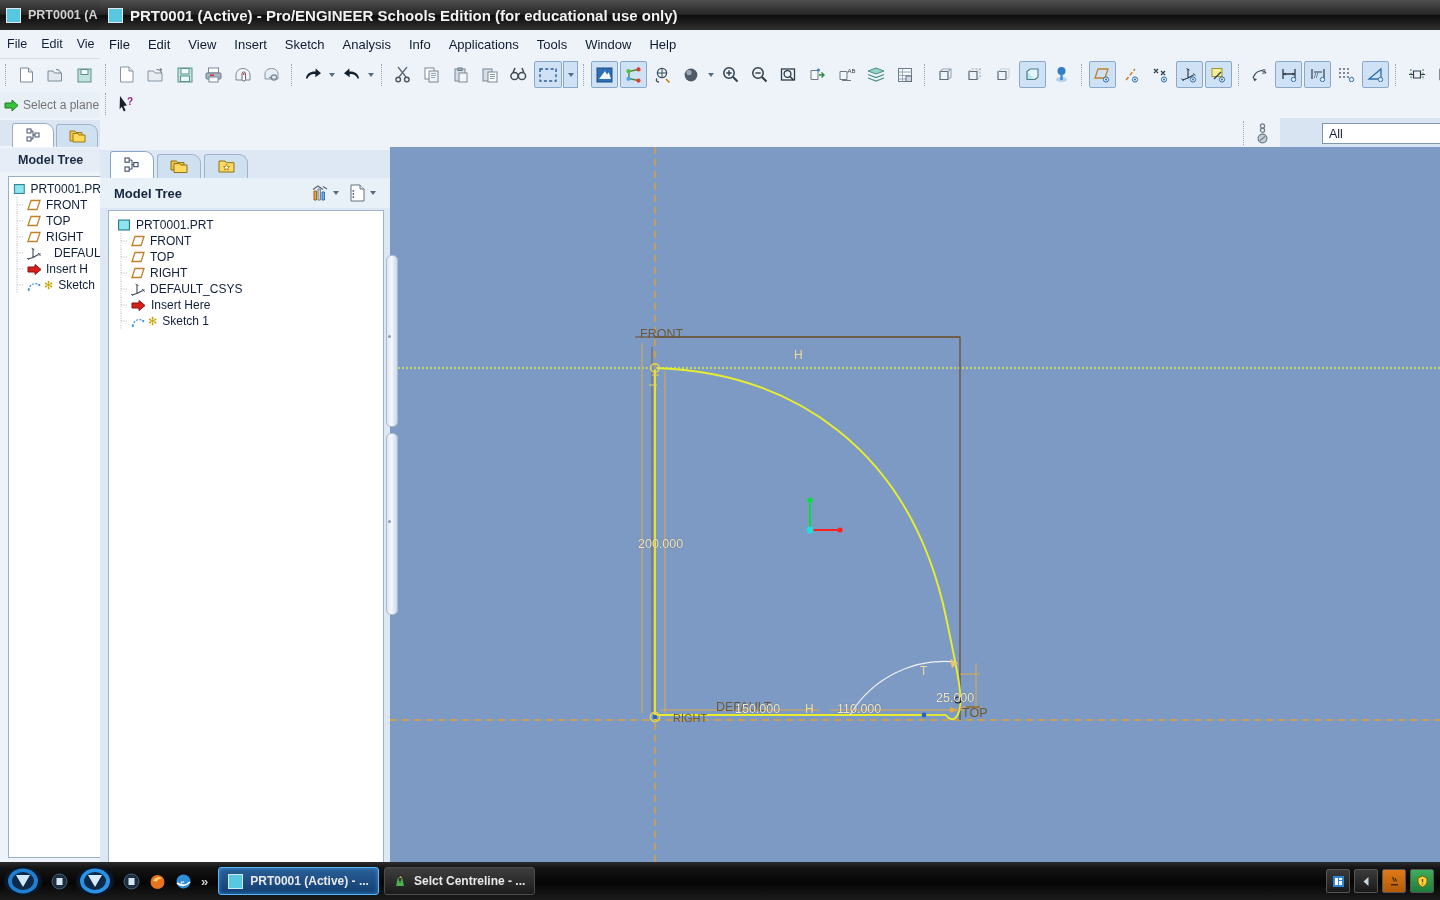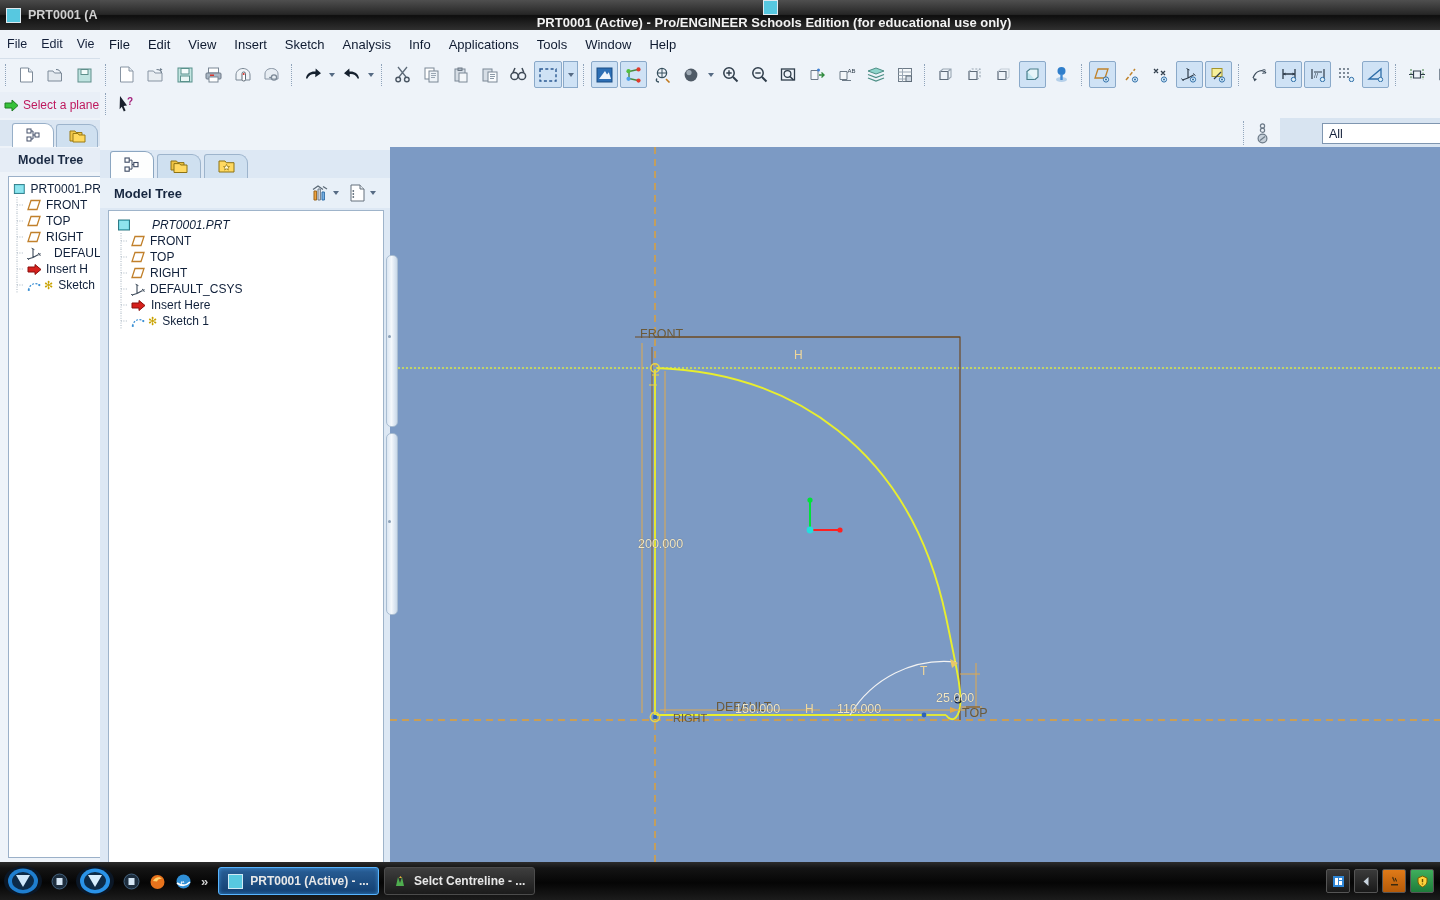--- a/index.html
+++ b/index.html
@@ -17,32 +17,32 @@
   #bg-titlebar{
     left:0;top:0;width:100px;height:30px;
     background:linear-gradient(180deg,#4a4a4a 0%,#242424 48%,#101010 52%,#2a2a2a 100%);
     display:flex;align-items:center;color:#cfcfcf;font-size:12.5px;font-weight:bold;
     padding-left:6px;box-sizing:border-box;white-space:nowrap;
   }
   .win-ico{width:13px;height:13px;background:#57c8e0;border:1px solid #dfe9ef;margin-right:7px;flex:0 0 auto;}
   #bg-menu{left:0;top:30px;width:100px;height:28px;background:#eef3f9;display:flex;align-items:center;white-space:nowrap;font-size:12.5px;color:#14203a;}
   #bg-menu span{padding:0 7px;}
   #bg-tb{left:0;top:58px;width:100px;height:32px;background:#eef3f9;border-top:1px solid #d5dfea;display:flex;align-items:center;}
-  #bg-status{left:0;top:92px;width:100px;height:26px;background:#e9eff7;display:flex;align-items:center;white-space:nowrap;font-size:12px;color:#be185d;}
+  #bg-status{left:0;top:92px;width:100px;height:26px;background:#e9eff7;display:flex;align-items:center;white-space:nowrap;font-size:12px;color:#737373;}
   #bg-tabs{left:0;top:120px;width:100px;height:26px;background:#dbe6f2;}
   #bg-mt-head{left:0;top:148px;width:100px;height:24px;background:#e6edf6;font-weight:bold;font-size:12.5px;color:#1b2b44;padding-left:18px;box-sizing:border-box;line-height:24px;white-space:nowrap;}
   #bg-tree{left:8px;top:176px;width:92px;height:680px;background:#fff;border:1px solid #9bb0c8;border-right:none;overflow:hidden;}
 
   
   #main-window{left:100px;top:0;width:1340px;height:862px;background:#eef3f9;overflow:hidden;}
   #main-titlebar{
     left:0;top:0;width:1340px;height:30px;
     background:linear-gradient(180deg,#4f4f4f 0%,#262626 48%,#0e0e0e 52%,#303030 100%);
-    display:flex;align-items:center;color:#f2f2f2;font-size:13px;font-weight:bold;
-    padding-left:8px;box-sizing:border-box;white-space:nowrap;flex-direction:column;
+    display:flex;align-items:center;color:#f2f2f2;font-size:15px;font-weight:bold;
+    padding-left:8px;box-sizing:border-box;white-space:nowrap;
   }
   #main-menubar{left:0;top:30px;width:1340px;height:29px;background:#eef3f9;display:flex;align-items:center;font-size:13px;color:#0e1a30;}
   #main-menubar .mi{padding:3px 9px;cursor:default;}
 
   #toolbar-row1{left:0;top:59px;width:1340px;height:31px;background:#eef3f9;display:flex;align-items:center;}
   #toolbar-row2{left:0;top:90px;width:1340px;height:28px;background:#eef3f9;display:flex;align-items:center;}
   #toolbar-row3{left:0;top:118px;width:1340px;height:32px;background:#eef3f9;border-bottom:1px solid #c3d2e3;display:flex;align-items:center;}
 
   .tb-sep{width:1px;height:22px;border-left:1px dotted #8fa3ba;margin:0 5px;flex:0 0 auto;}
   .tbtn{width:25px;height:25px;margin:0 1px;display:flex;align-items:center;justify-content:center;flex:0 0 auto;border:1px solid transparent;border-radius:2px;}
@@ -654,21 +654,21 @@
       </span>
     </div>
 
     <div class="abs" id="tree-box">
       <div style="padding:6px 0 0 8px;" id="tree-list">
           <div class="tnode">
             <svg width="15" height="13" viewBox="0 0 15 13">
               <rect x="1.5" y="1" width="11" height="10" fill="#5ed2e0" stroke="#2f7a86"></rect>
               <rect x="2.5" y="2" width="9" height="8" fill="#8fe4ee"></rect>
             </svg>
-            <span style="margin-left: 20px; font-style: italic;">PRT0001.PRT</span>
+            <span style="margin-left: 4px;">PRT0001.PRT</span>
           </div>
           <div class="tnode">
             <span class="tw"><svg width="14" height="16" viewBox="0 0 14 16">
                 <path d="M4 0v16M4 8h7" stroke="#aab6c2" stroke-dasharray="1,1.4" fill="none"></path>
               </svg></span>
             <svg width="15" height="13" viewBox="0 0 15 13">
               <path d="M4 1.5h9l-3 9H1z" fill="none" stroke="#c1802b" stroke-width="1.3"></path>
             </svg>
             <span style="margin-left: 4px;">FRONT</span>
           </div>

